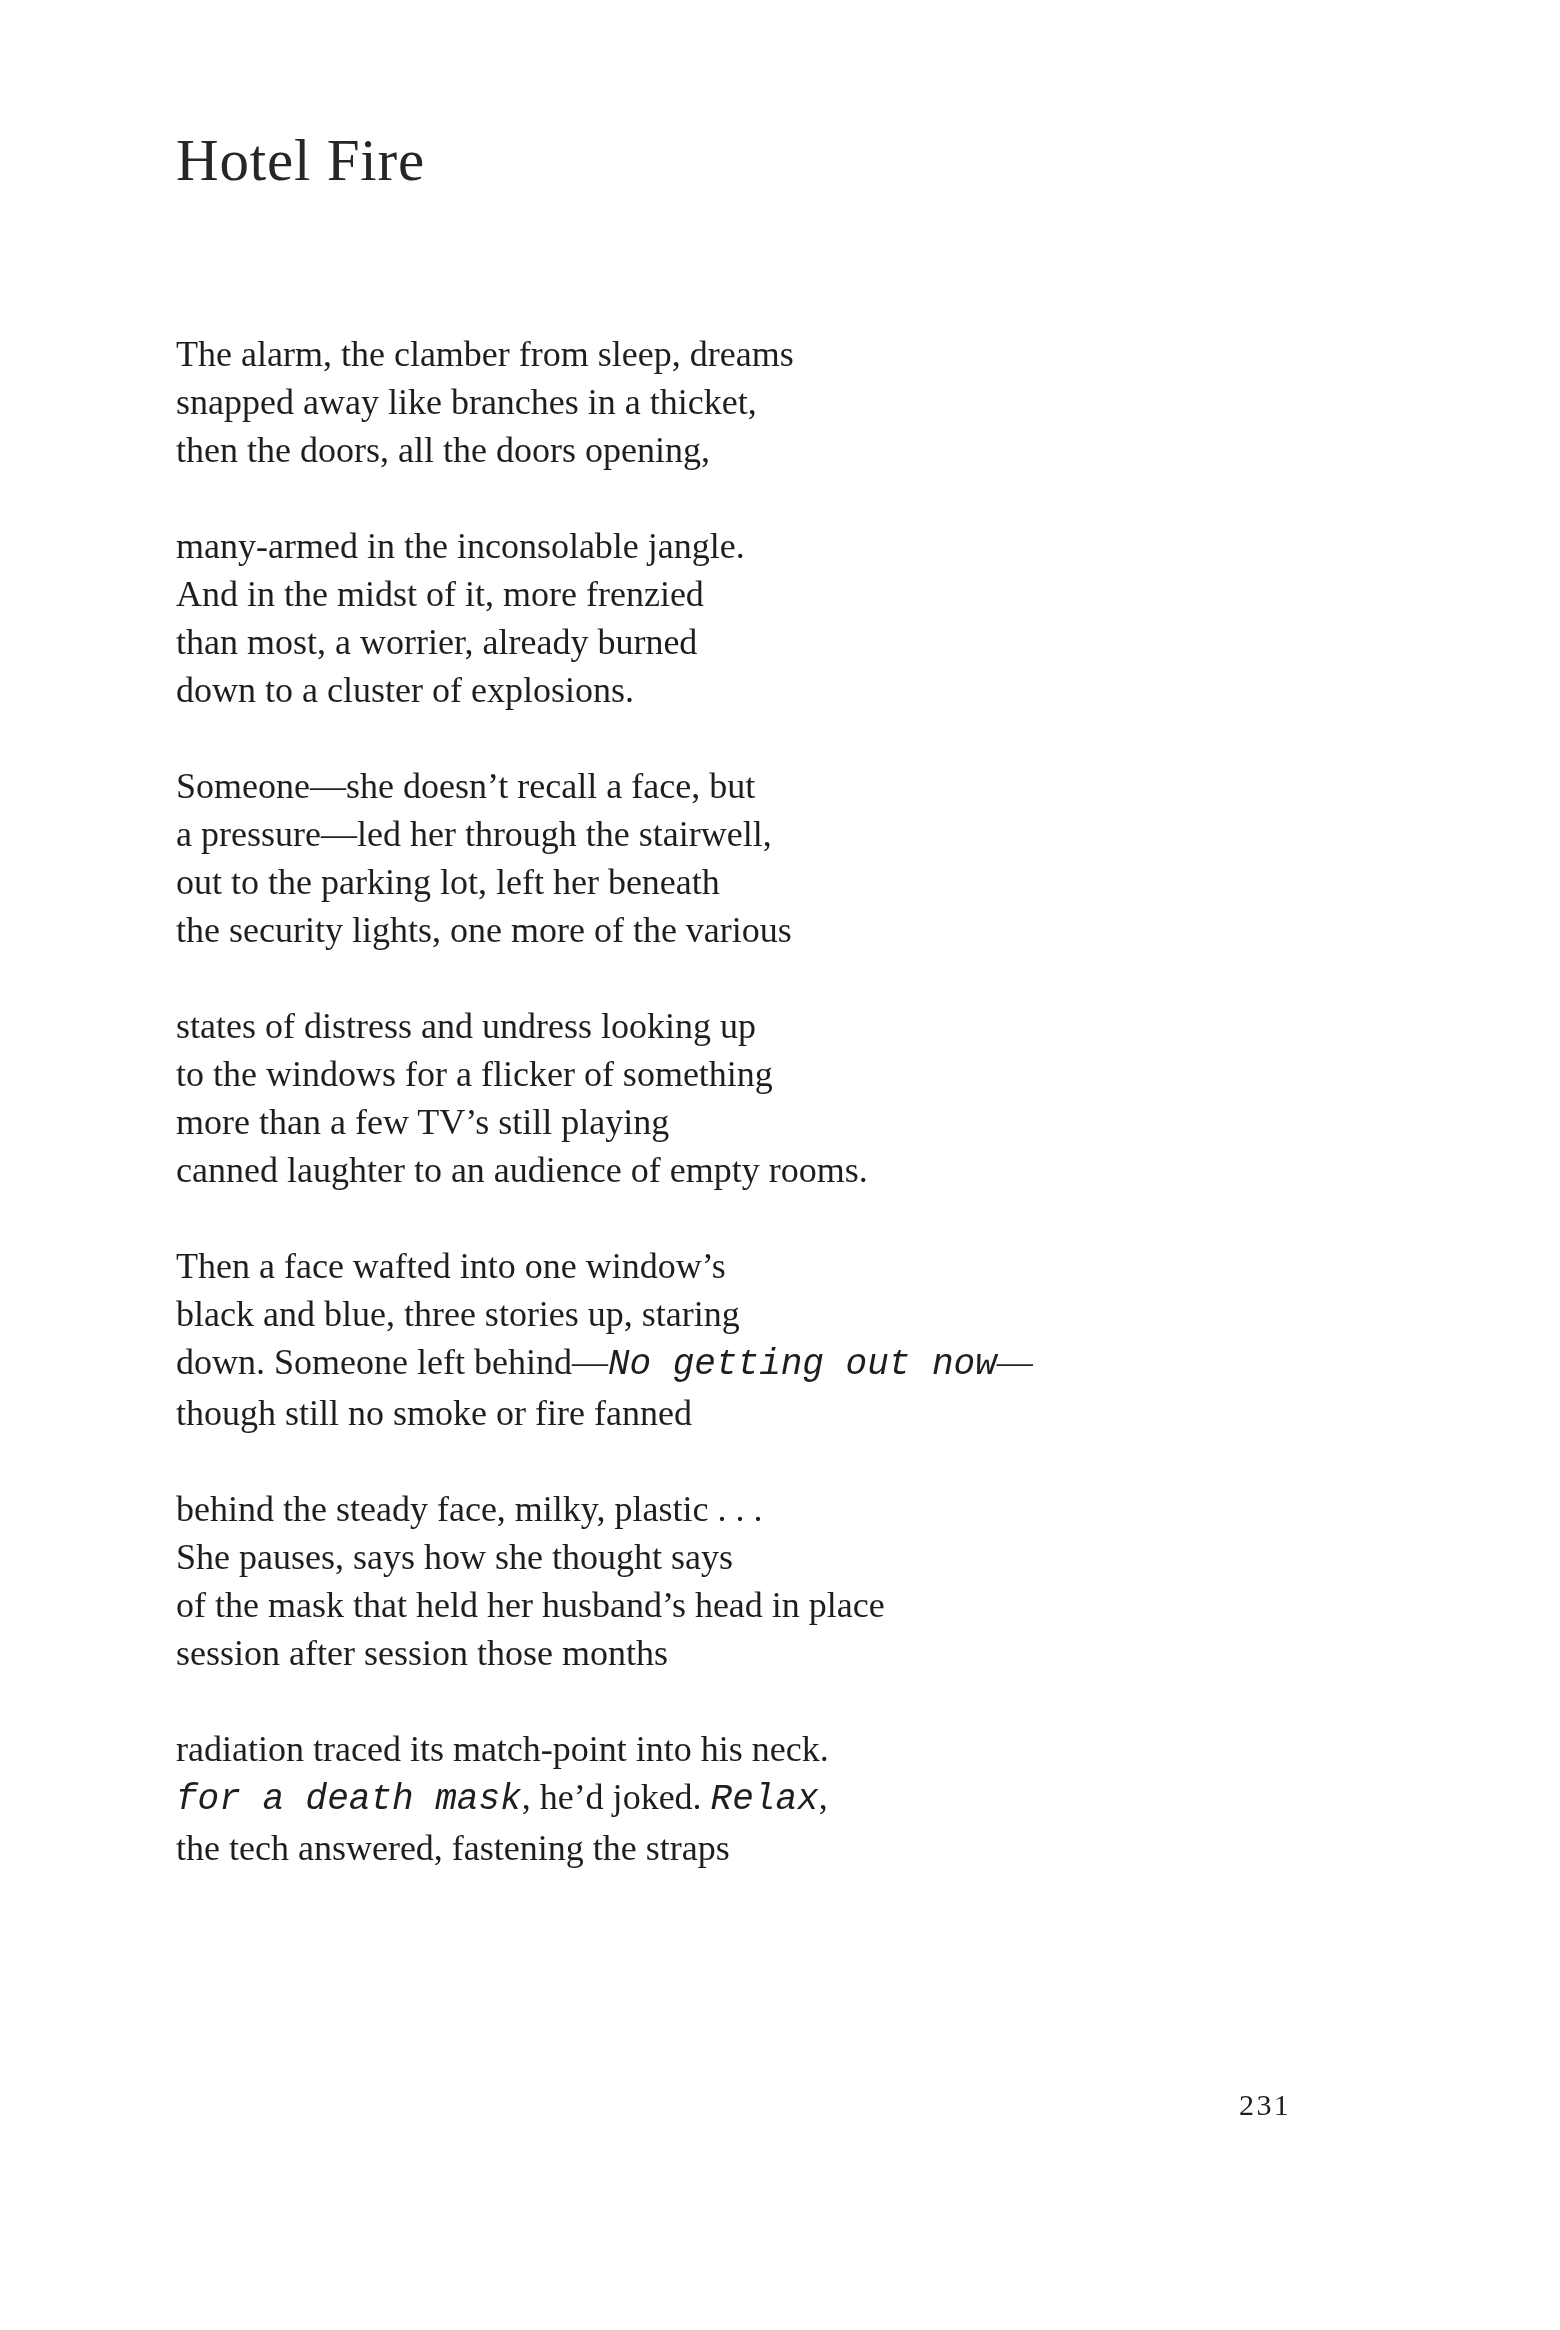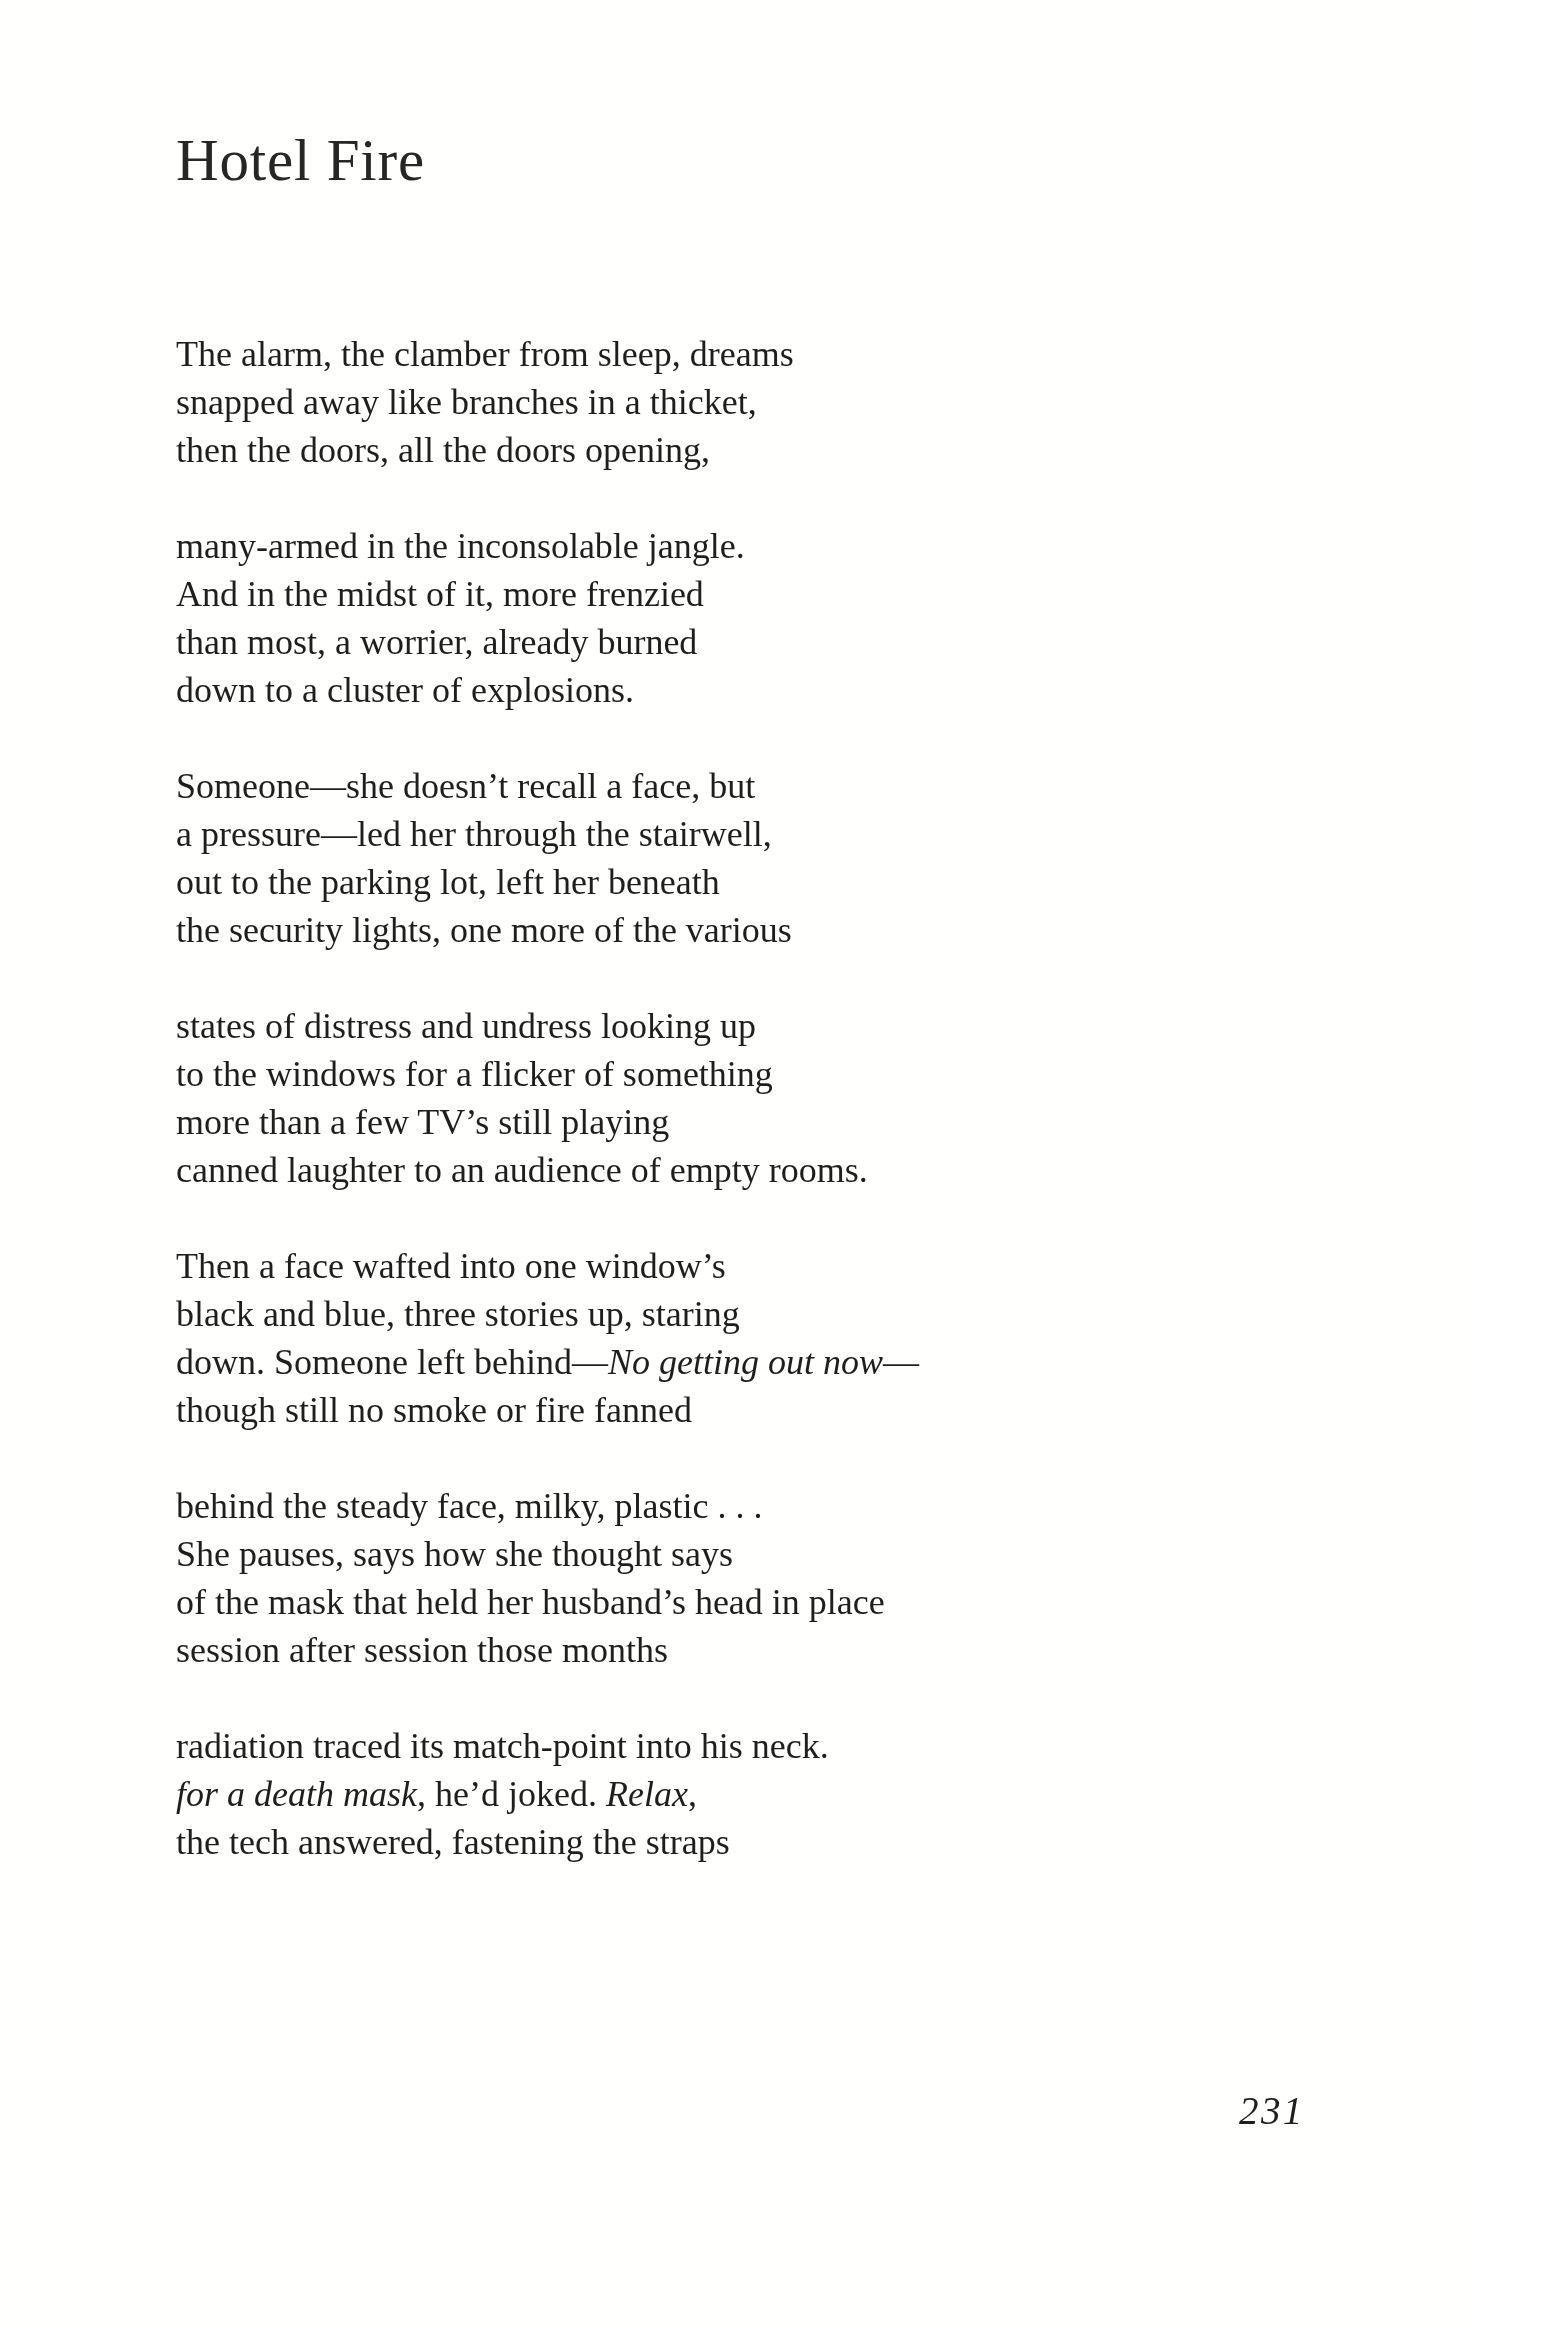--- a/index.html
+++ b/index.html
@@ -39,29 +39,29 @@
     max-width: 1032px;
   }
   .stanza {
     margin: 0 0 48px 0;
   }
   .line {
     white-space: nowrap;
   }
   .it {
     font-style: italic;
+    font-family: Liberation Mono, monospace;
   }
   .page-number {
     position: absolute;
     left: 1239px;
     top: 2088px;
-    font-size: 39px;
+    font-size: 30px;
     letter-spacing: 2.4px;
     color: #1e1e1e;
-    font-style: italic;
   }
 </style>
 </head>
 <body>
 
 <div class="page">
   <h1 class="page-title">Hotel Fire</h1>
 
   <div class="poem">
       <div class="stanza">

